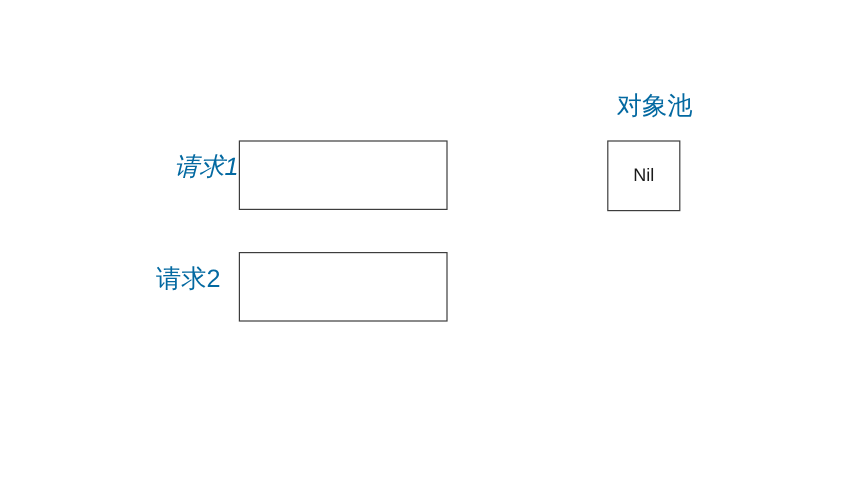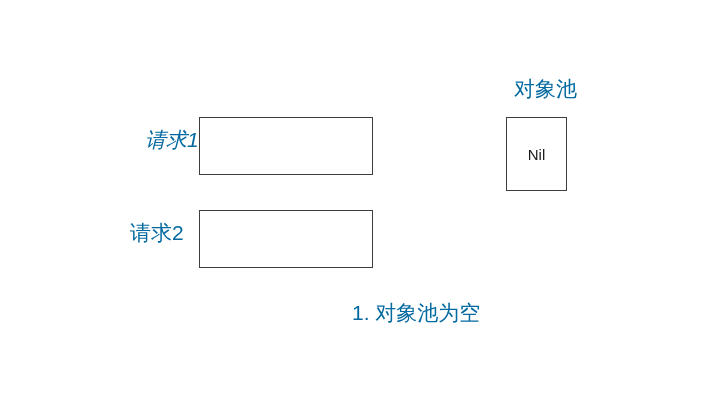--- a/index.html
+++ b/index.html
@@ -35,21 +35,21 @@
     justify-content: center;
     font-size: 15px;
     color: #1a1a1a;
   }
   
   .request1-label { left: 145px; top: 131px; font-style: italic; }
   .request1-box   { left: 199px; top: 117px; width: 174px; height: 58px; }
   .request2-label { left: 130px; top: 224px; }
   .request2-box   { left: 199px; top: 210px; width: 174px; height: 58px; }
   .pool-label     { left: 514px; top: 80px; }
-  .nil-box        { left: 506px; top: 117px; width: 61px; height: 74px; }
+  .nil-box        { left: 506px; top: 117px; width: 61px; height: 59px; }
   .caption        { left: 352px; top: 304px; }
 </style>
 </head>
 <body>
 
 <div class="canvas">
 
   <span class="label request1-label">请求1</span>
 
   <div class="box request1-box"></div>
@@ -57,15 +57,14 @@
   <span class="label request2-label">请求2</span>
 
   <div class="box request2-box"></div>
 
   <span class="label pool-label">对象池</span>
 
   <div class="box pool-box nil-box">
     <span>Nil</span>
   </div>
 
-  <span class="label caption">1. 对象池为空</span>
 
 </div>
 
 </body></html>

